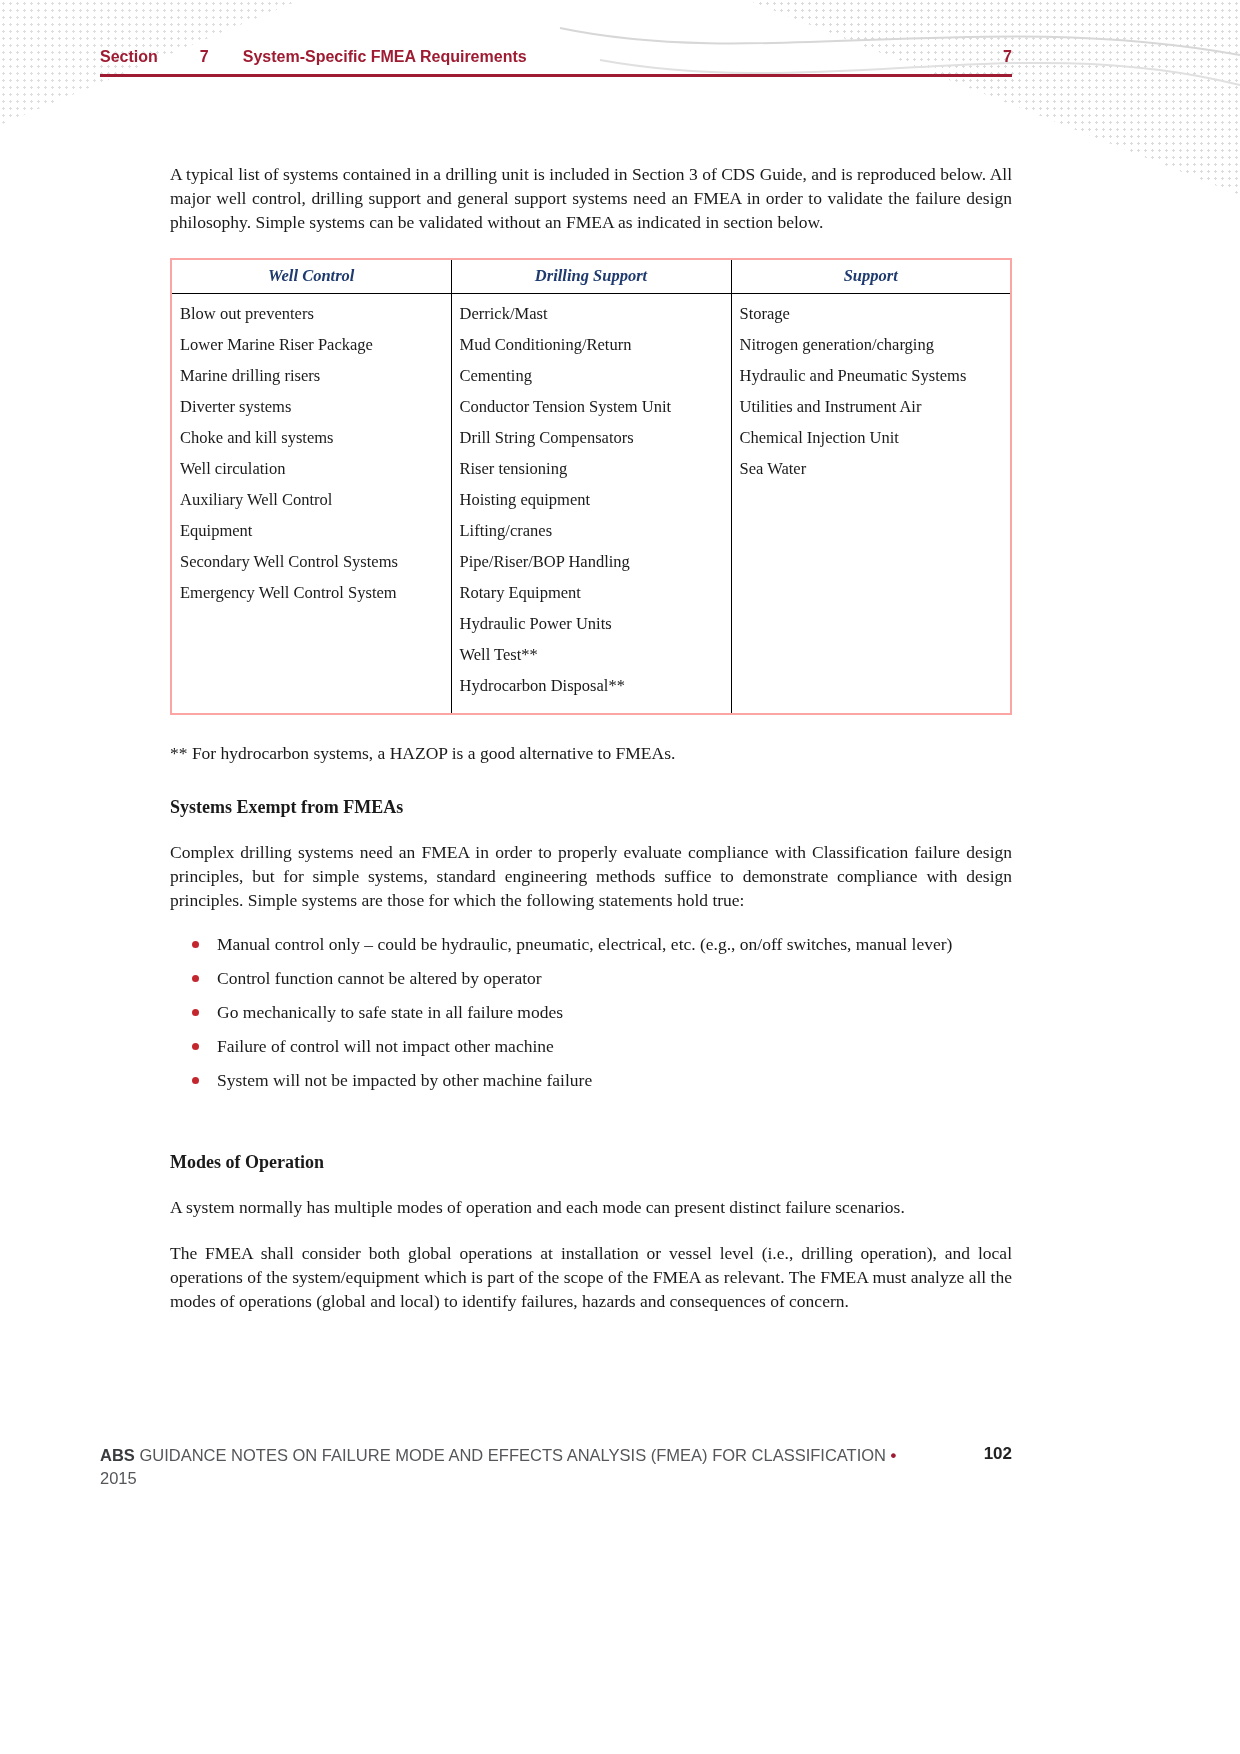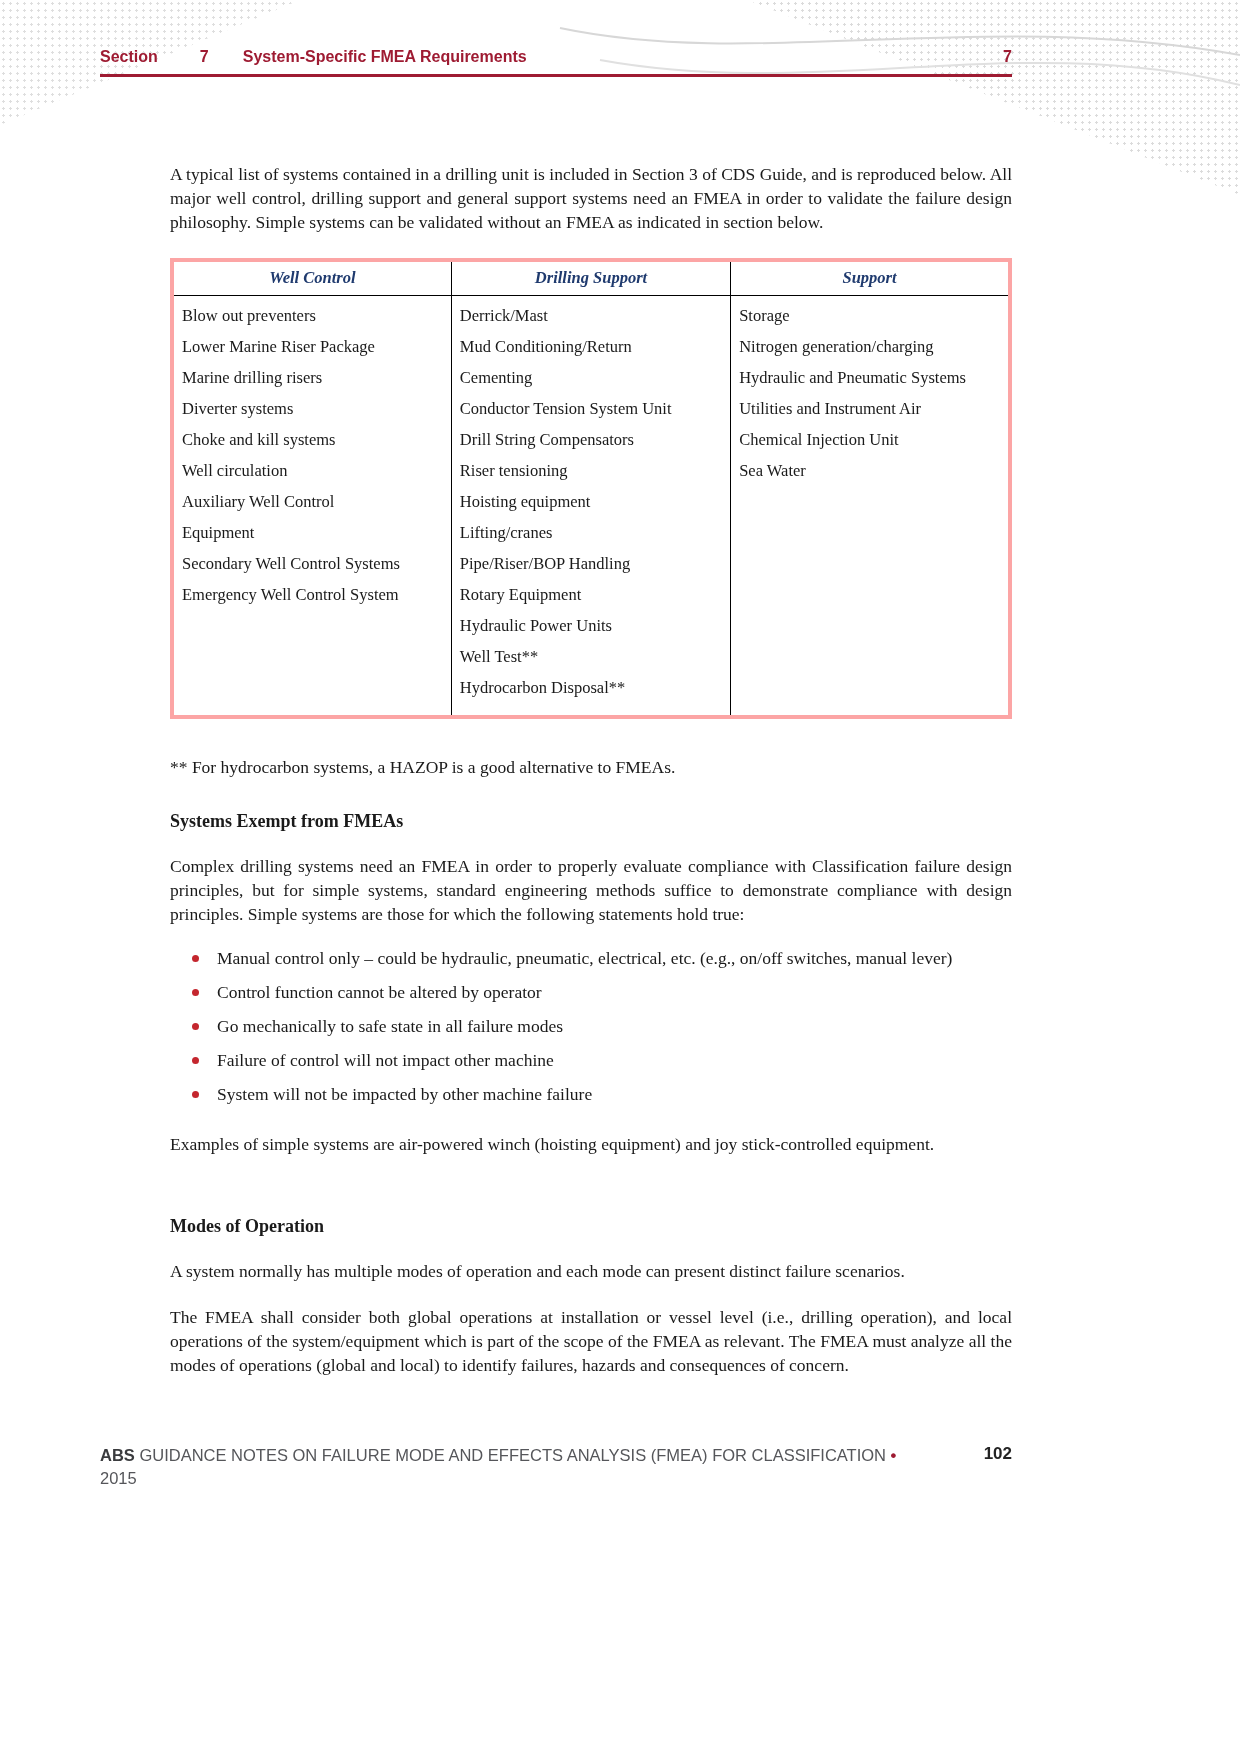--- a/index.html
+++ b/index.html
@@ -34,22 +34,22 @@
     background:#9e1b32;
   }
 
   
   main { position:absolute; top:162px; left:170px; width:842px; }
   p.body { font-size:17.5px; line-height:24px; text-align:justify; }
   .intro { margin-bottom:24px; }
 
   
   table.sys-table {
-    width:100%; border-collapse:collapse; margin-bottom:36px;
-    border:4px solid #fca5a5;
+    width:100%; border-collapse:collapse; margin-bottom:26px;
+    border:2px solid #fca5a5;
   }
   table.sys-table th {
     border:1.5px solid #000; padding:6px 8px 7px;
     font-size:16.5px; font-weight:bold; font-style:italic;
     color:#1f3a6e; text-align:center;
   }
   table.sys-table td {
     border:1.5px solid #000; vertical-align:top;
     padding:10px 10px 6px 8px; width:33.33%;
   }
@@ -194,21 +194,20 @@
       <div class="bullet-row">
         <span class="dot"></span>
         <span class="bullet-text">Failure of control will not impact other machine</span>
       </div>
       <div class="bullet-row">
         <span class="dot"></span>
         <span class="bullet-text">System will not be impacted by other machine failure</span>
       </div>
     </div>
 
-    <p class="body examples">Examples of simple systems are air-powered winch (hoisting equipment) and joy stick-controlled equipment.</p>
 
     <h3 class="doc-h modes-h">Modes of Operation</h3>
 
     <p class="body modes-p1">A system normally has multiple modes of operation and each mode can present distinct failure scenarios.</p>
     <p class="body">The FMEA shall consider both global operations at installation or vessel level (i.e., drilling operation), and local operations of the system/equipment which is part of the scope of the FMEA as relevant. The FMEA must analyze all the modes of operations (global and local) to identify failures, hazards and consequences of concern.</p>
 
   </main>
 
   <div class="footer">
     <div class="f-left">

